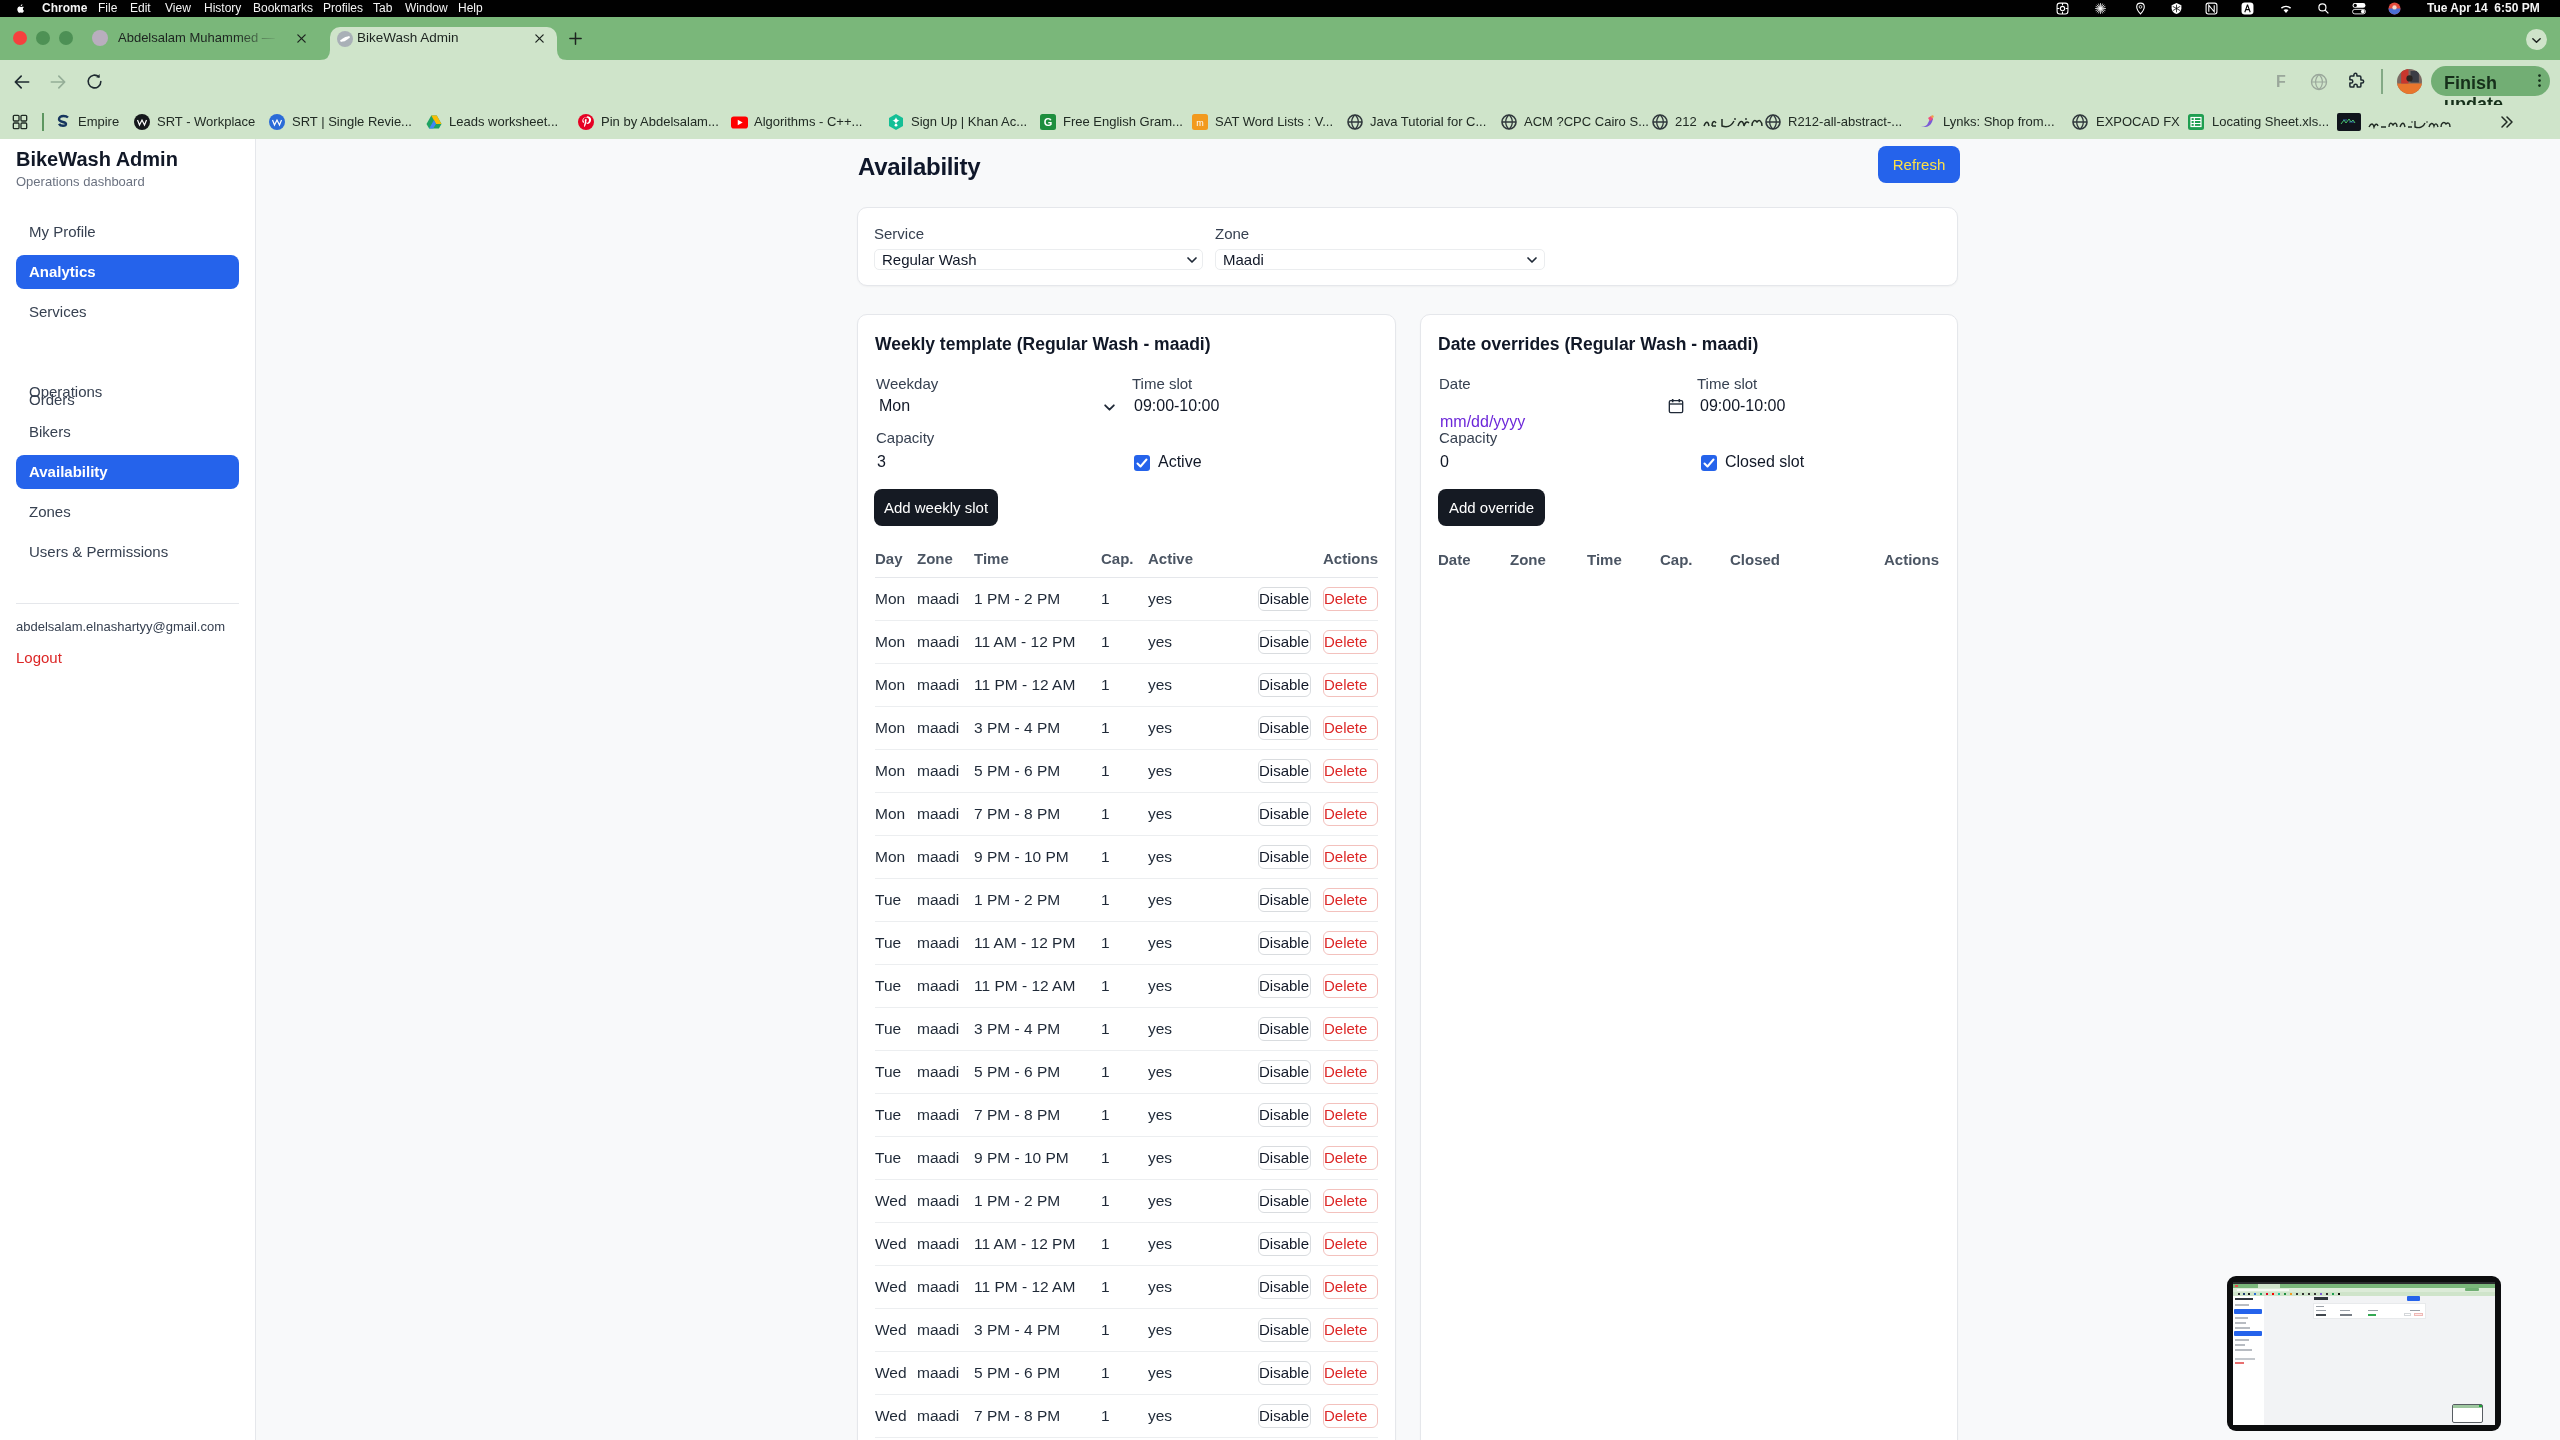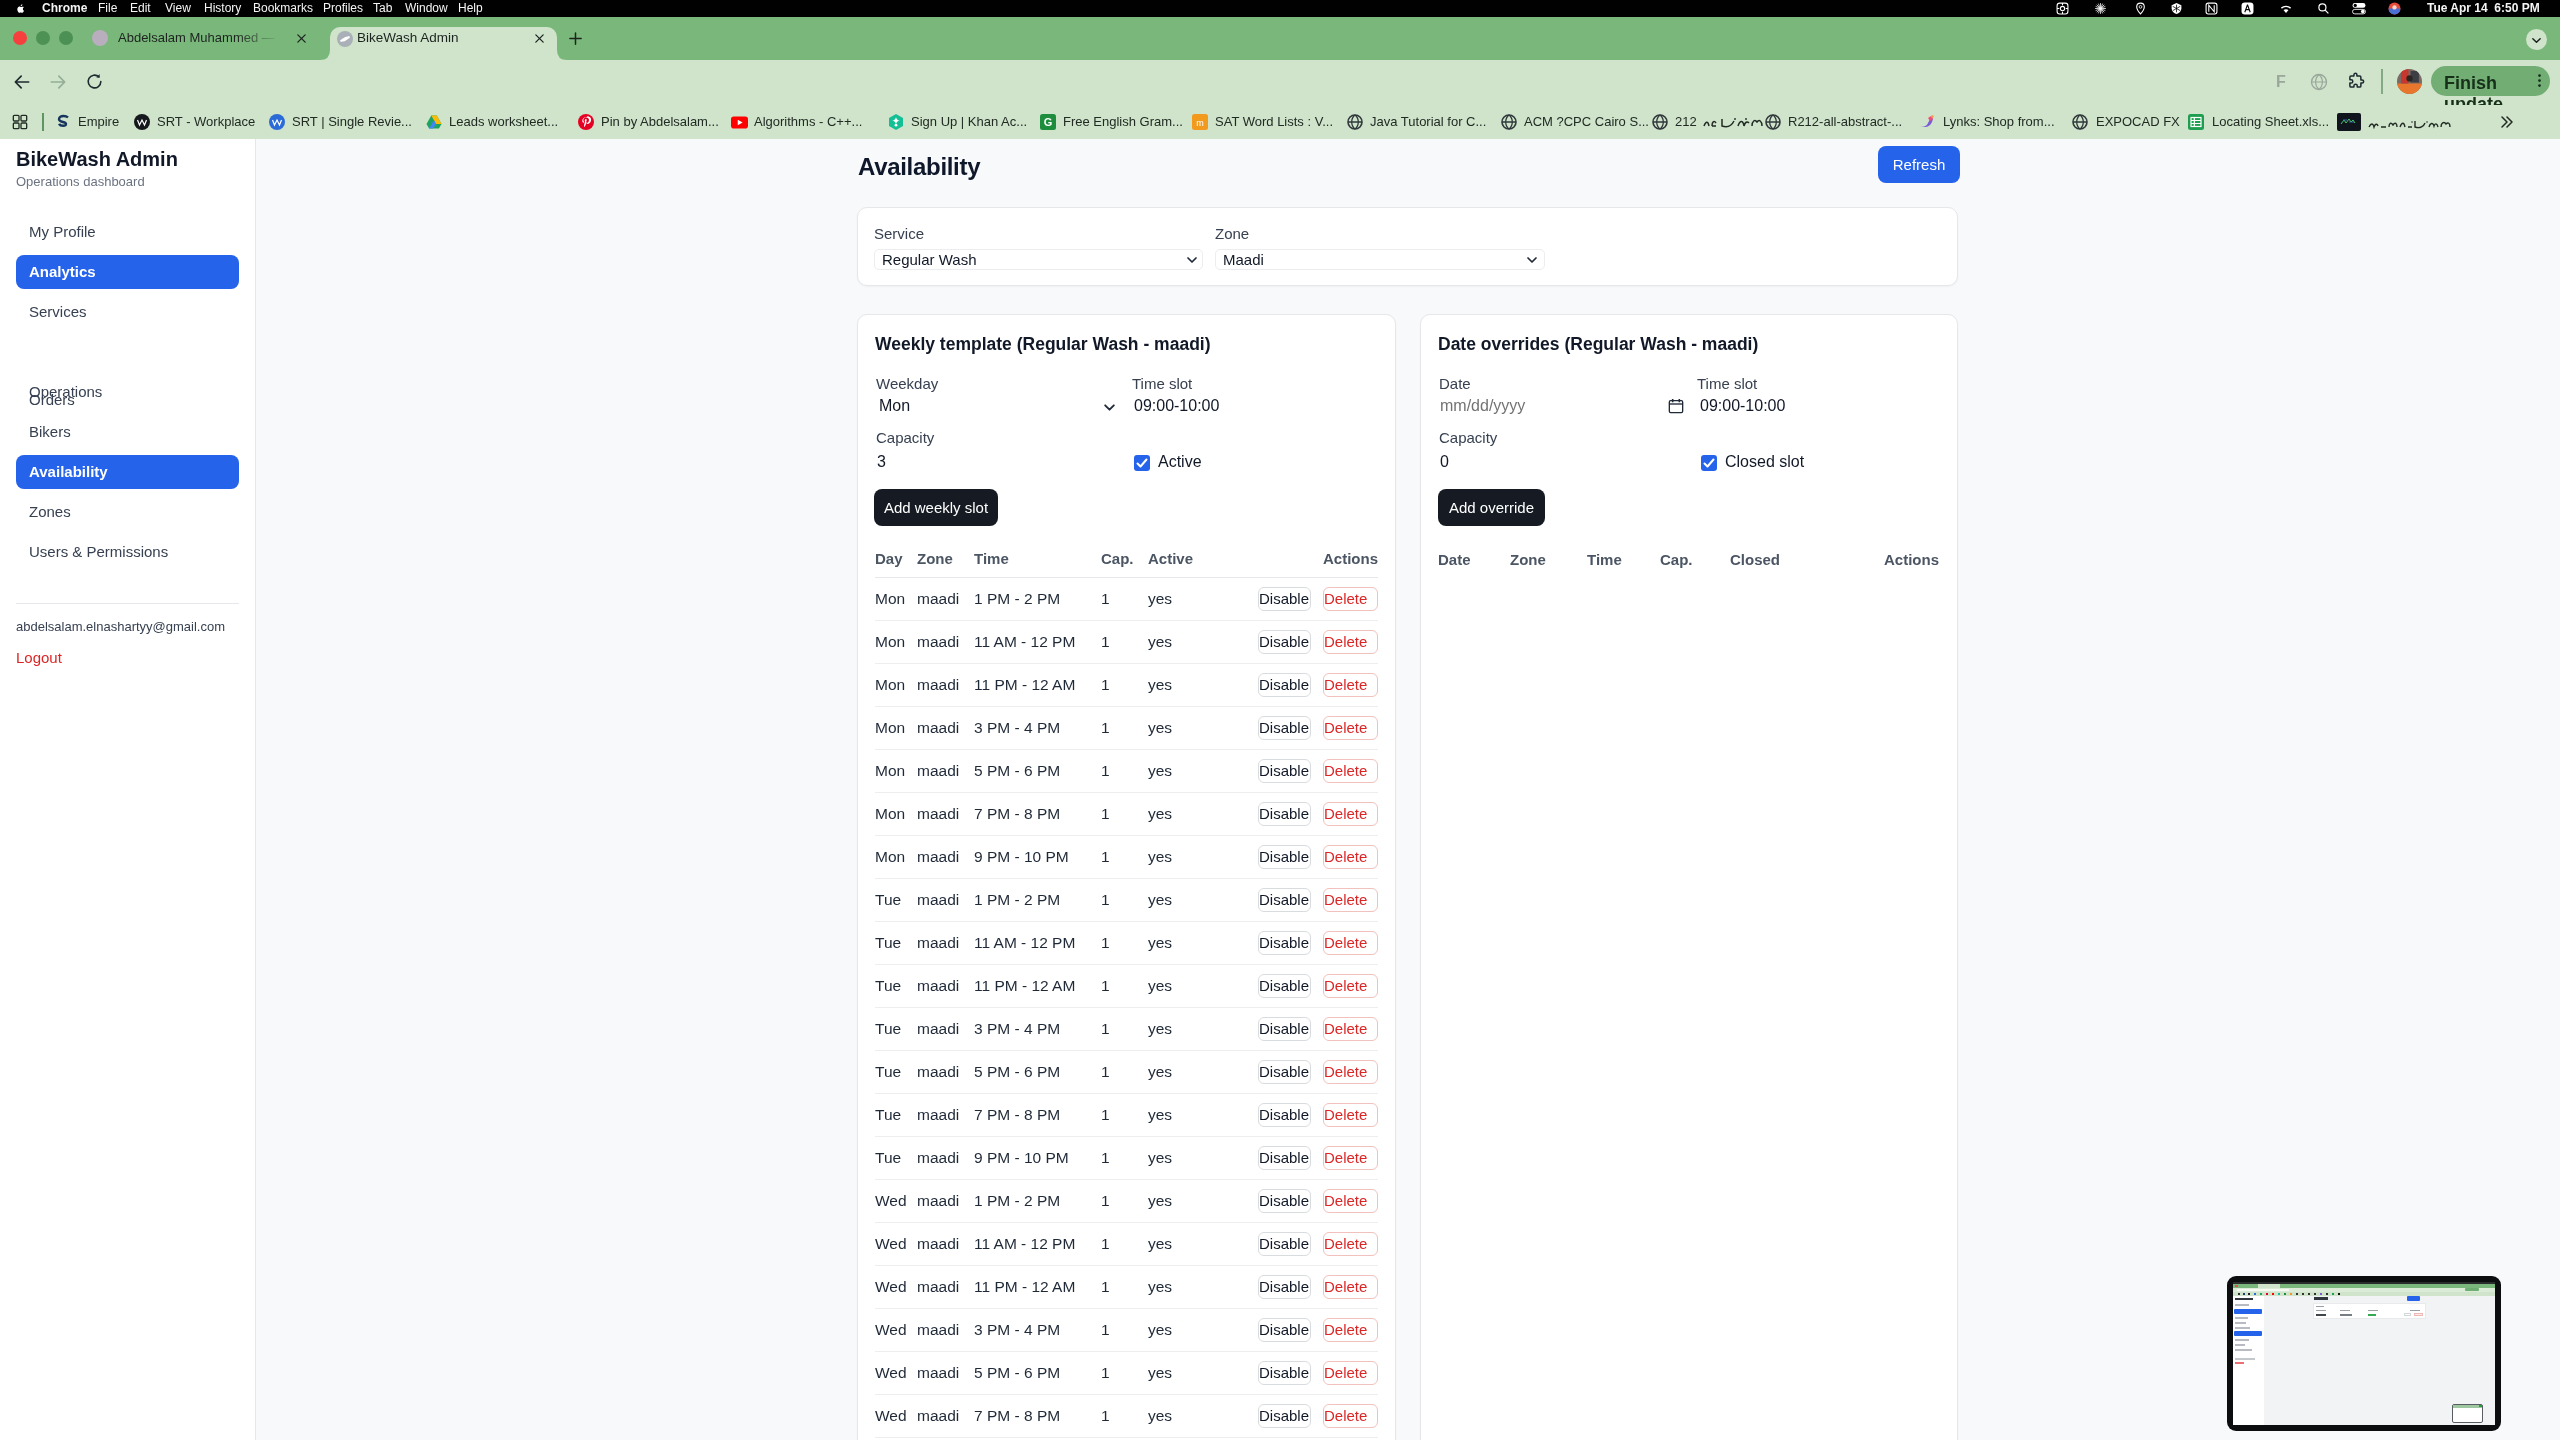--- a/index.html
+++ b/index.html
@@ -28,21 +28,21 @@
 #bookbar { position:absolute; left:0; top:105px; width:2560px; height:34px; background:#cfe4ca; }
 .bk { position:absolute; top:0; height:34px; line-height:34px; font-size:13px; color:#212b24; white-space:nowrap; }
 .bkico { position:absolute; top:9px; width:16px; height:16px; }
 
 
 #page { position:absolute; left:0; top:139px; width:2560px; height:1301px; background:#f8f9fa; overflow:hidden; }
 #sidebar { position:absolute; left:0; top:0; width:256px; height:1301px; background:#fff; border-right:1px solid #e5e7eb; }
 .nav { position:absolute; left:16px; width:223px; height:34px; border-radius:8px; font-size:15px; color:#374151; line-height:34px; padding-left:13px; }
 .nav.on { background:#2563eb; color:#fff; font-weight:bold; }
 h1#ptitle { position:absolute; left:858px; top:14px; font-size:24px; color:#0f172a; letter-spacing:-0.3px;}
-#refresh { position:absolute; left:1878px; top:7px; width:82px; height:37px; background:#2563eb; color:#ffffff; font-size:15px; border-radius:8px; text-align:center; line-height:37px; }
+#refresh { position:absolute; left:1878px; top:7px; width:82px; height:37px; background:#2563eb; color:#fde047; font-size:15px; border-radius:8px; text-align:center; line-height:37px; }
 .card { position:absolute; background:#fff; border:1px solid #e5e7eb; border-radius:10px; box-shadow:0 1px 2px rgba(0,0,0,0.04); }
 .lab { position:absolute; font-size:15px; color:#374151; }
 .selbox { position:absolute; height:21px; background:#fff; border:1px solid #ebedef; border-radius:5px; font-size:15px; color:#111827; }
 .chev { position:absolute; width:12px; height:12px; }
 .btn-dark { position:absolute; background:#151a23; color:#fff; font-size:15px; border-radius:8px; text-align:center; }
 .fval { position:absolute; font-size:16px; color:#111827; }
 .cbx { position:absolute; width:16px; height:16px; background:#2563eb; border-radius:3px; }
 table.slots { position:absolute; border-collapse:collapse; table-layout:fixed; }
 table.slots th { font-size:15px; color:#4b5563; font-weight:bold; text-align:left; height:36px; vertical-align:middle; border-bottom:1px solid #e5e7eb; }
 table.slots td { font-size:15.5px; color:#1f2937; height:43px; vertical-align:middle; border-bottom:1px solid #eceef0; white-space:nowrap; }
@@ -543,21 +543,21 @@
             <td style="text-align:right;"><span class="rbtn dis">Disable</span><span class="rbtn del" style="margin-left:12px;">Delete</span></td>
           </tr>
       </tbody>
     </table>
   </div>
 
   <div id="overrides">
     <div class="abs" style="left:1438px; top:195px; font-size:17.5px; font-weight:bold; color:#111827;">Date overrides (Regular Wash - maadi)</div>
     <div class="lab" style="left:1439px; top:236px;">Date</div>
     <div class="lab" style="left:1697px; top:236px;">Time slot</div>
-    <div class="abs" style="left:1440px; top:258px; font-size:16px; color:#737373;">mm/dd/yyyy</div>
+    <div class="abs" style="left:1440px; top:274px; font-size:16px; color:#6d28d9;">mm/dd/yyyy</div>
     <svg class="abs" style="left:1668px; top:259px;" width="16" height="16" viewBox="0 0 24 24">
         <rect x="2" y="4" width="20" height="18" rx="2" fill="none" stroke="#1f2937" stroke-width="2"></rect>
         <path d="M2 9h20" stroke="#1f2937" stroke-width="2"></path>
         <path d="M7 1.5v5M17 1.5v5" stroke="#1f2937" stroke-width="2.4"></path>
       </svg>
     <div class="fval" style="left:1700px; top:258px;">09:00-10:00</div>
     <div class="lab" style="left:1439px; top:290px;">Capacity</div>
     <div class="fval" style="left:1440px; top:314px;">0</div>
     <div class="cbx" style="left:1701px; top:316px;"></div>
     <svg class="abs" style="left:1703px; top:319px;" width="12" height="11" viewBox="0 0 12 10">

